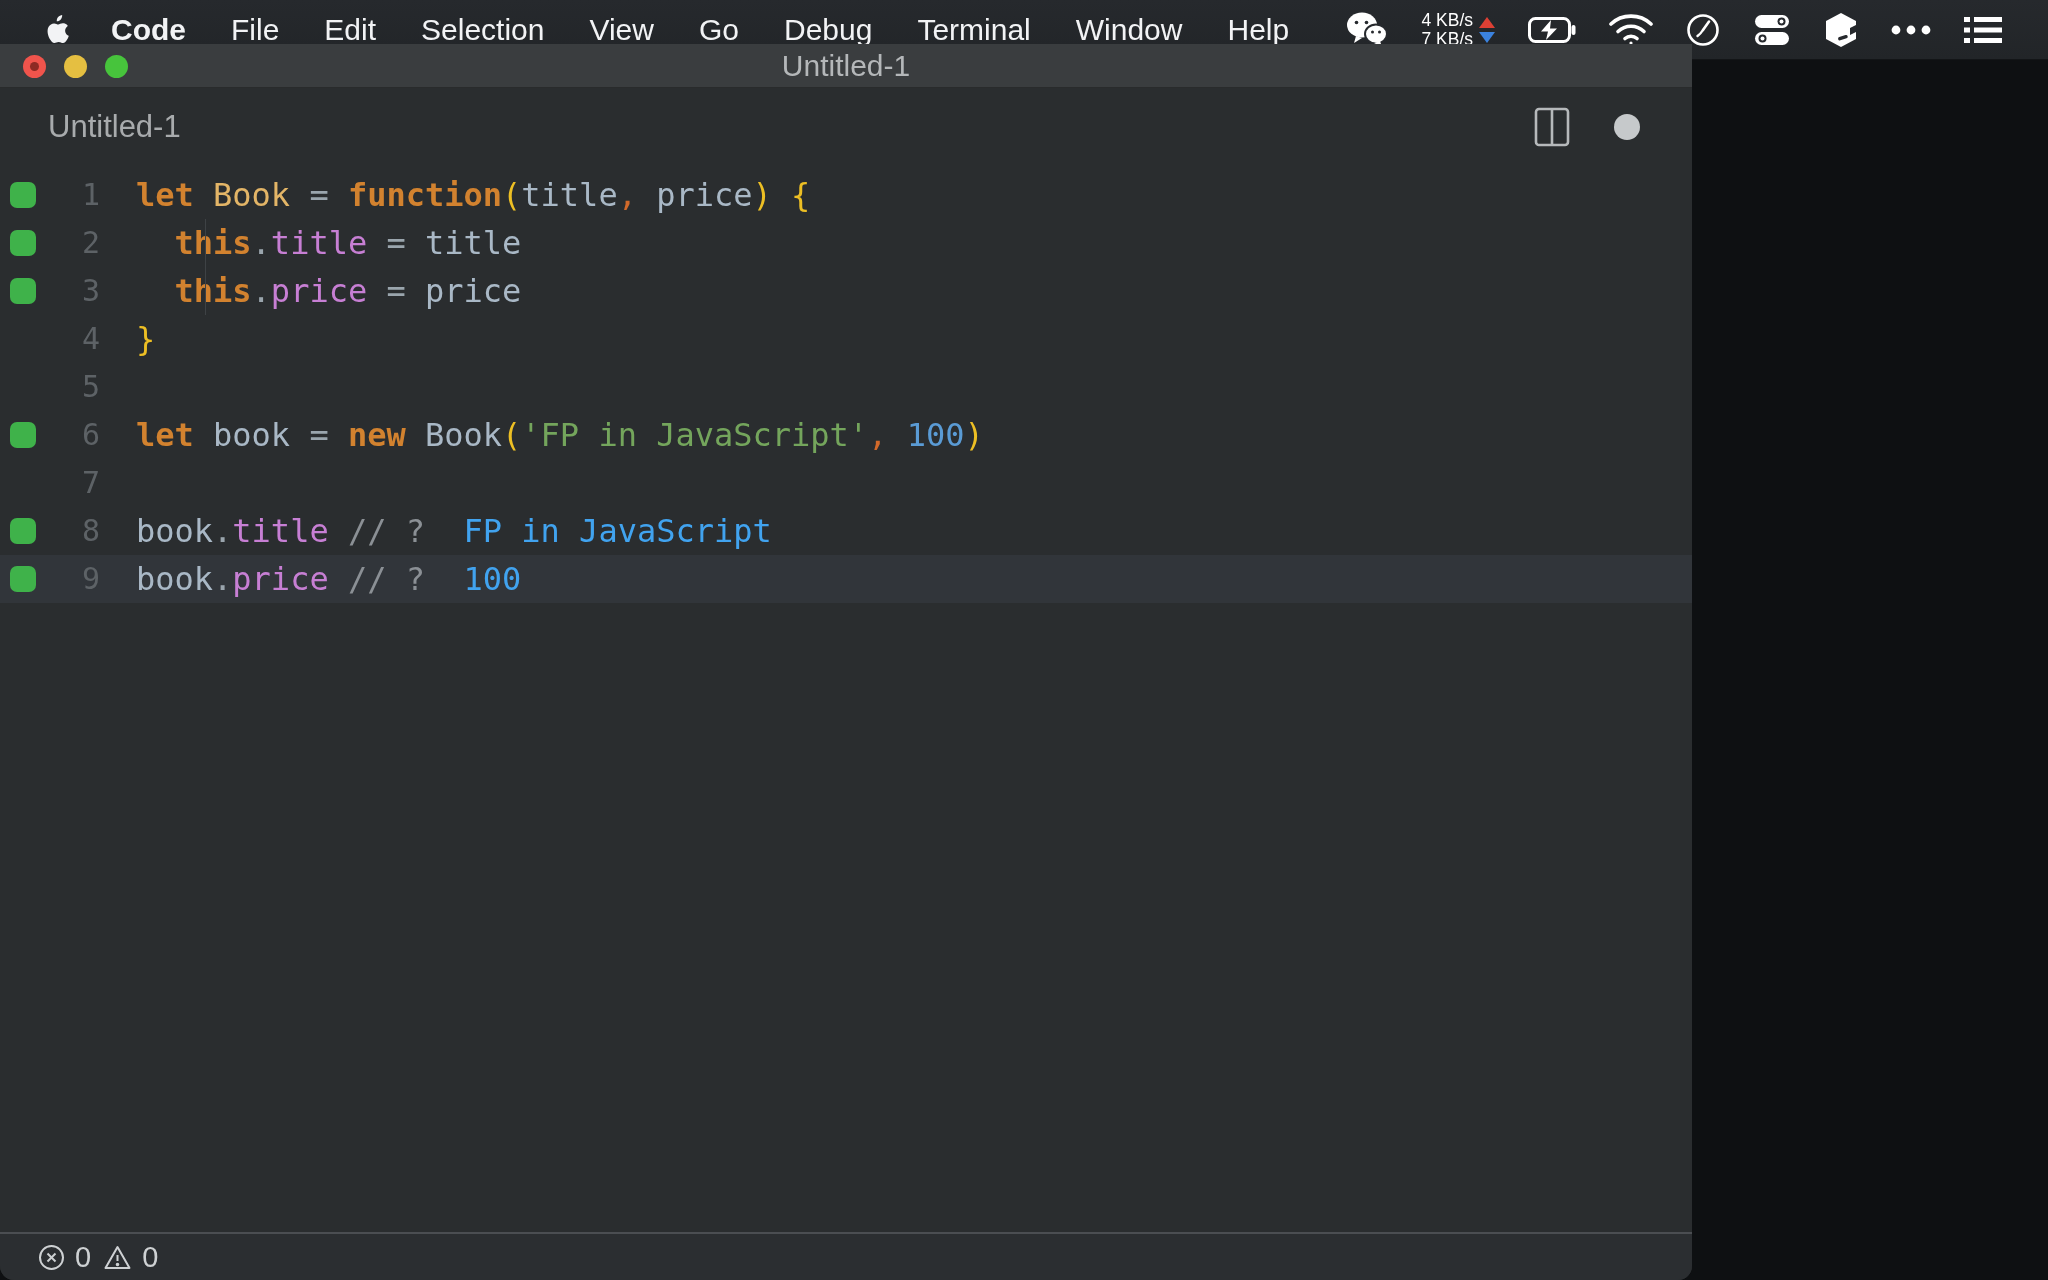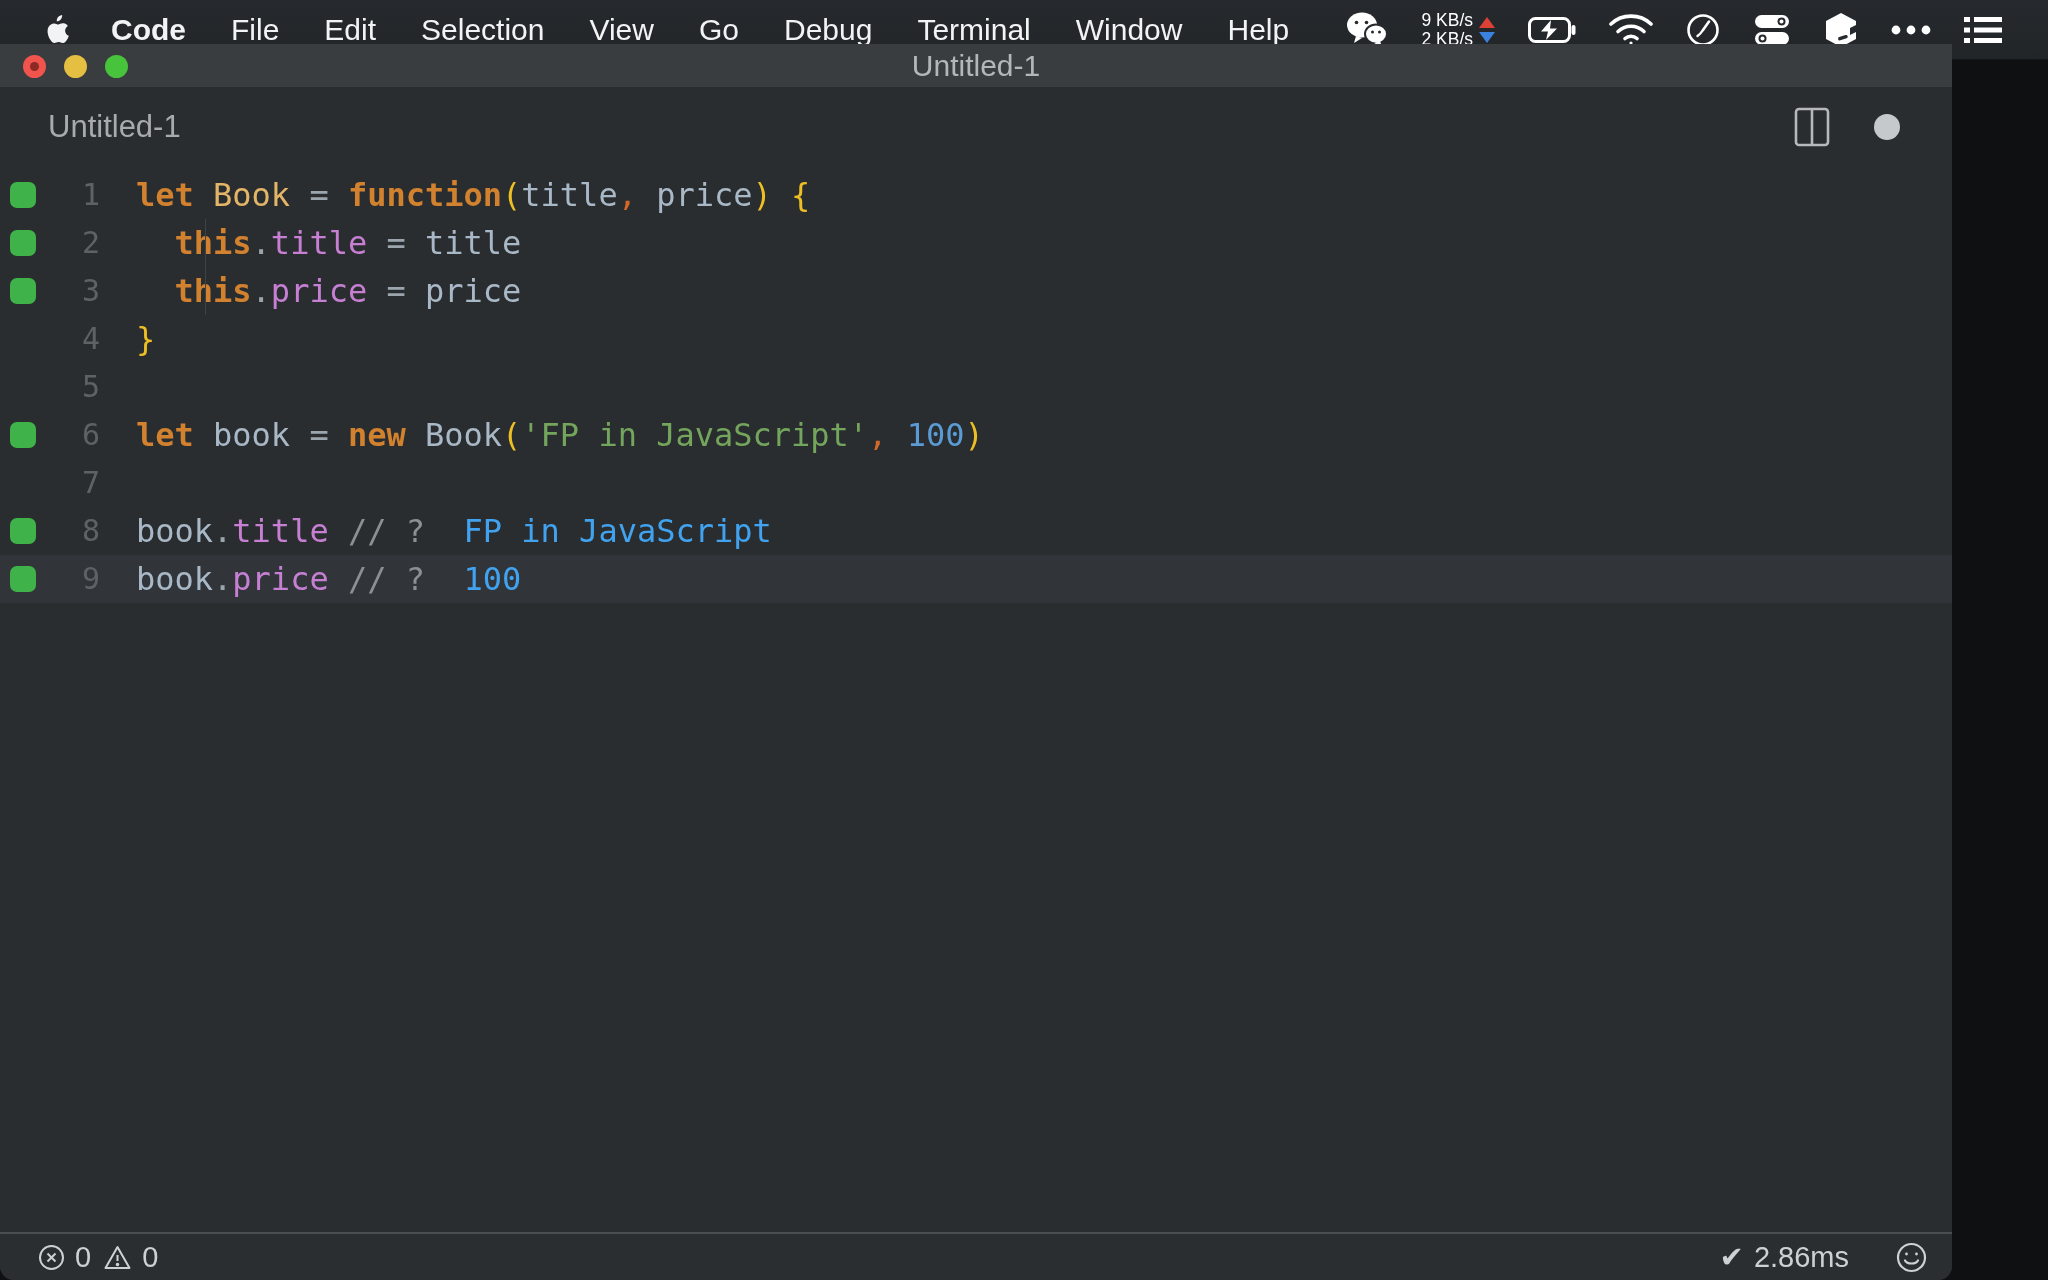--- a/index.html
+++ b/index.html
@@ -22,21 +22,21 @@
   .menu-item.bold { font-weight:bold; margin-left:41px; }
   .menubar-right { margin-left:auto; display:flex; align-items:center; gap:33px; padding-right:46px; }
   .netspeed { display:flex; align-items:center; gap:6px; }
   .netspeed-text { text-align:right; font-size:17.5px; line-height:19px; color:#fff; }
   .netspeed-arrows { display:flex; flex-direction:column; gap:4px; }
   .arrow-up { width:0; height:0; border-left:8px solid transparent; border-right:8px solid transparent; border-bottom:11px solid #dd4034; }
   .arrow-down { width:0; height:0; border-left:8px solid transparent; border-right:8px solid transparent; border-top:11px solid #3b82de; }
   .mb-icon { display:flex; align-items:center; }
   
   .window {
-    position:absolute; top:44px; left:0; width:1952px; height:1236px;
+    position:absolute; top:44px; left:0; width:1692px; height:1236px;
     background:#2a2d2f; border-radius:0 0 14px 14px; overflow:hidden;
   }
   .titlebar {
     position:relative; height:44px; background:#3a3d3f;
     border-bottom:1px solid #292b2c;
   }
   .traffic { position:absolute; top:11px; width:23px; height:23px; border-radius:50%; }
   .traffic.red   { left:23px;  background:#f0544c; }
   .traffic.red::after { content:""; position:absolute; left:7px; top:7px; width:9px; height:9px; border-radius:50%; background:#8d2a24; }
   .traffic.yellow{ left:64px;  background:#e5bf41; }
@@ -98,22 +98,22 @@
           <circle cx="10.5" cy="10.5" r="1.8" fill="#26292d"></circle>
           <circle cx="20.5" cy="10.5" r="1.8" fill="#26292d"></circle>
           <ellipse cx="30" cy="22" rx="11" ry="9.5" fill="#fff" stroke="#26292d" stroke-width="2"></ellipse>
           <path d="M34 29 L36 35 L28 31 Z" fill="#fff"></path>
           <circle cx="26.5" cy="20" r="1.5" fill="#26292d"></circle>
           <circle cx="33.5" cy="20" r="1.5" fill="#26292d"></circle>
         </svg>
       </span>
       <span class="netspeed">
         <span class="netspeed-text">
-          <div>9 KB/s</div>
-          <div>2 KB/s</div>
+          <div>4 KB/s</div>
+          <div>7 KB/s</div>
         </span>
         <span class="netspeed-arrows">
           <span class="arrow-up"></span>
           <span class="arrow-down"></span>
         </span>
       </span>
       <span class="mb-icon">
         <svg width="48" height="26" viewBox="0 0 48 26">
           <rect x="1.5" y="1.5" width="40" height="23" rx="6" fill="none" stroke="#fff" stroke-width="3"></rect>
           <rect x="43.5" y="8" width="4" height="10" rx="2" fill="#fff"></rect>

